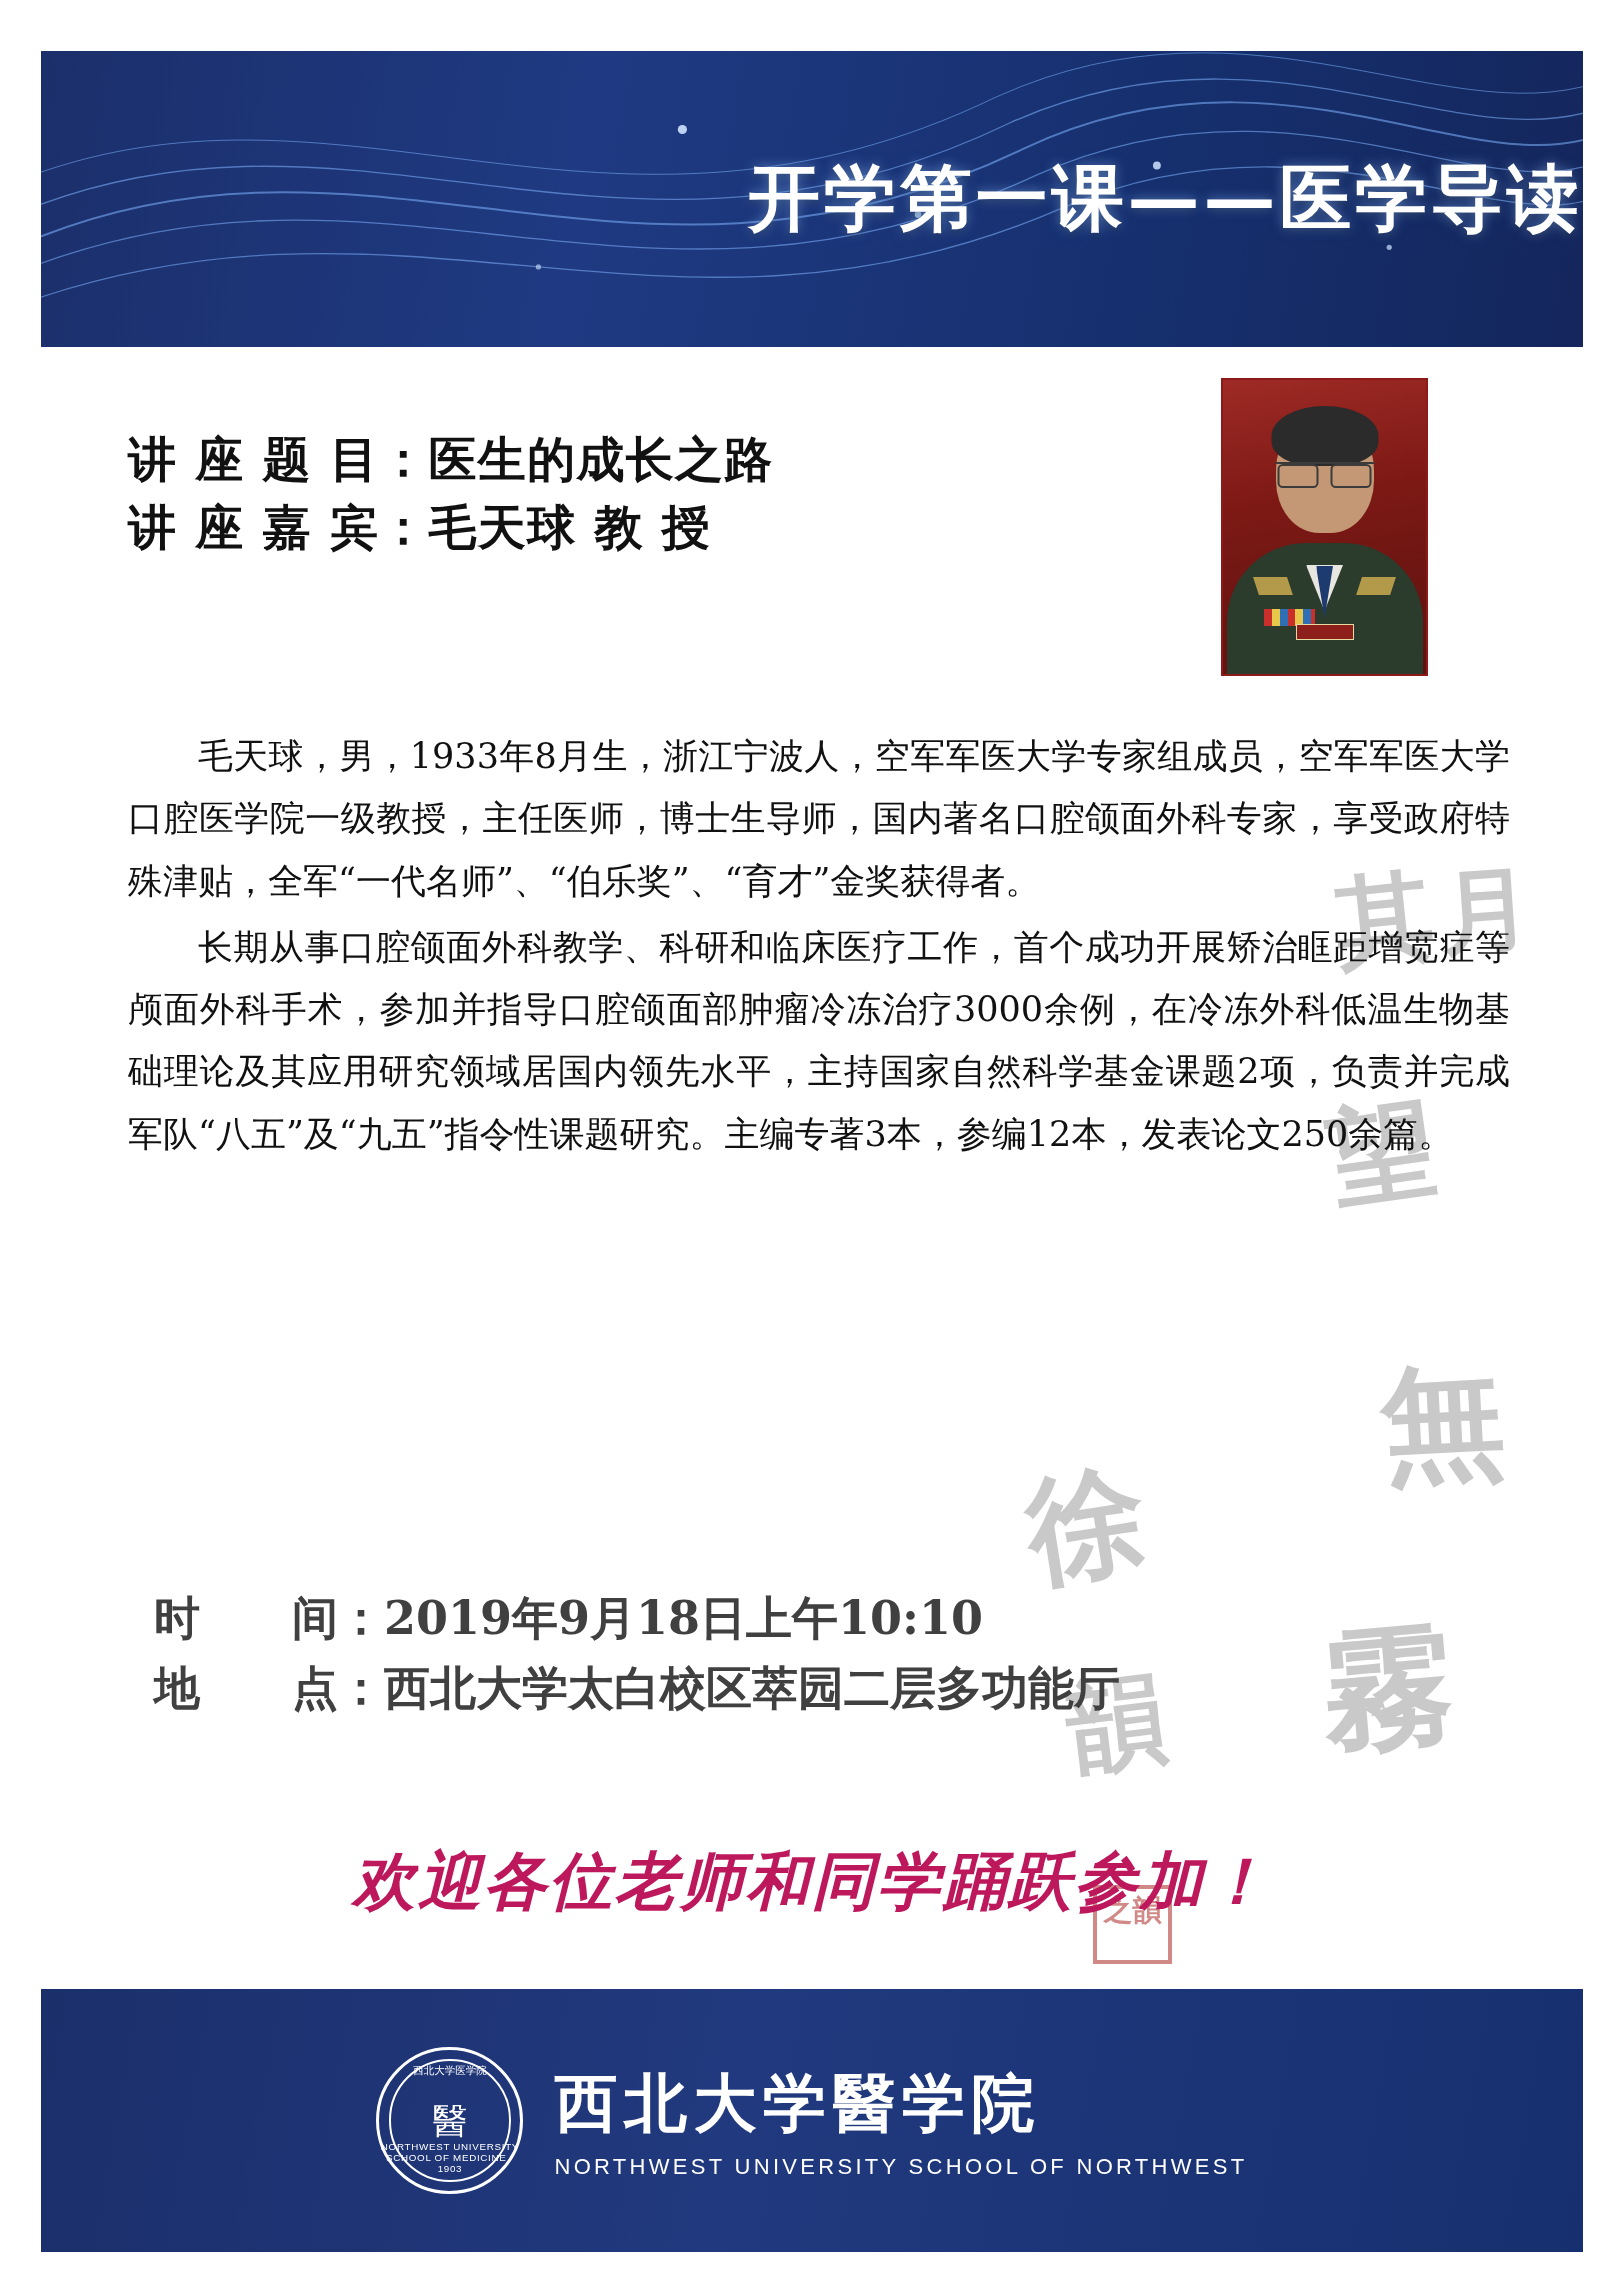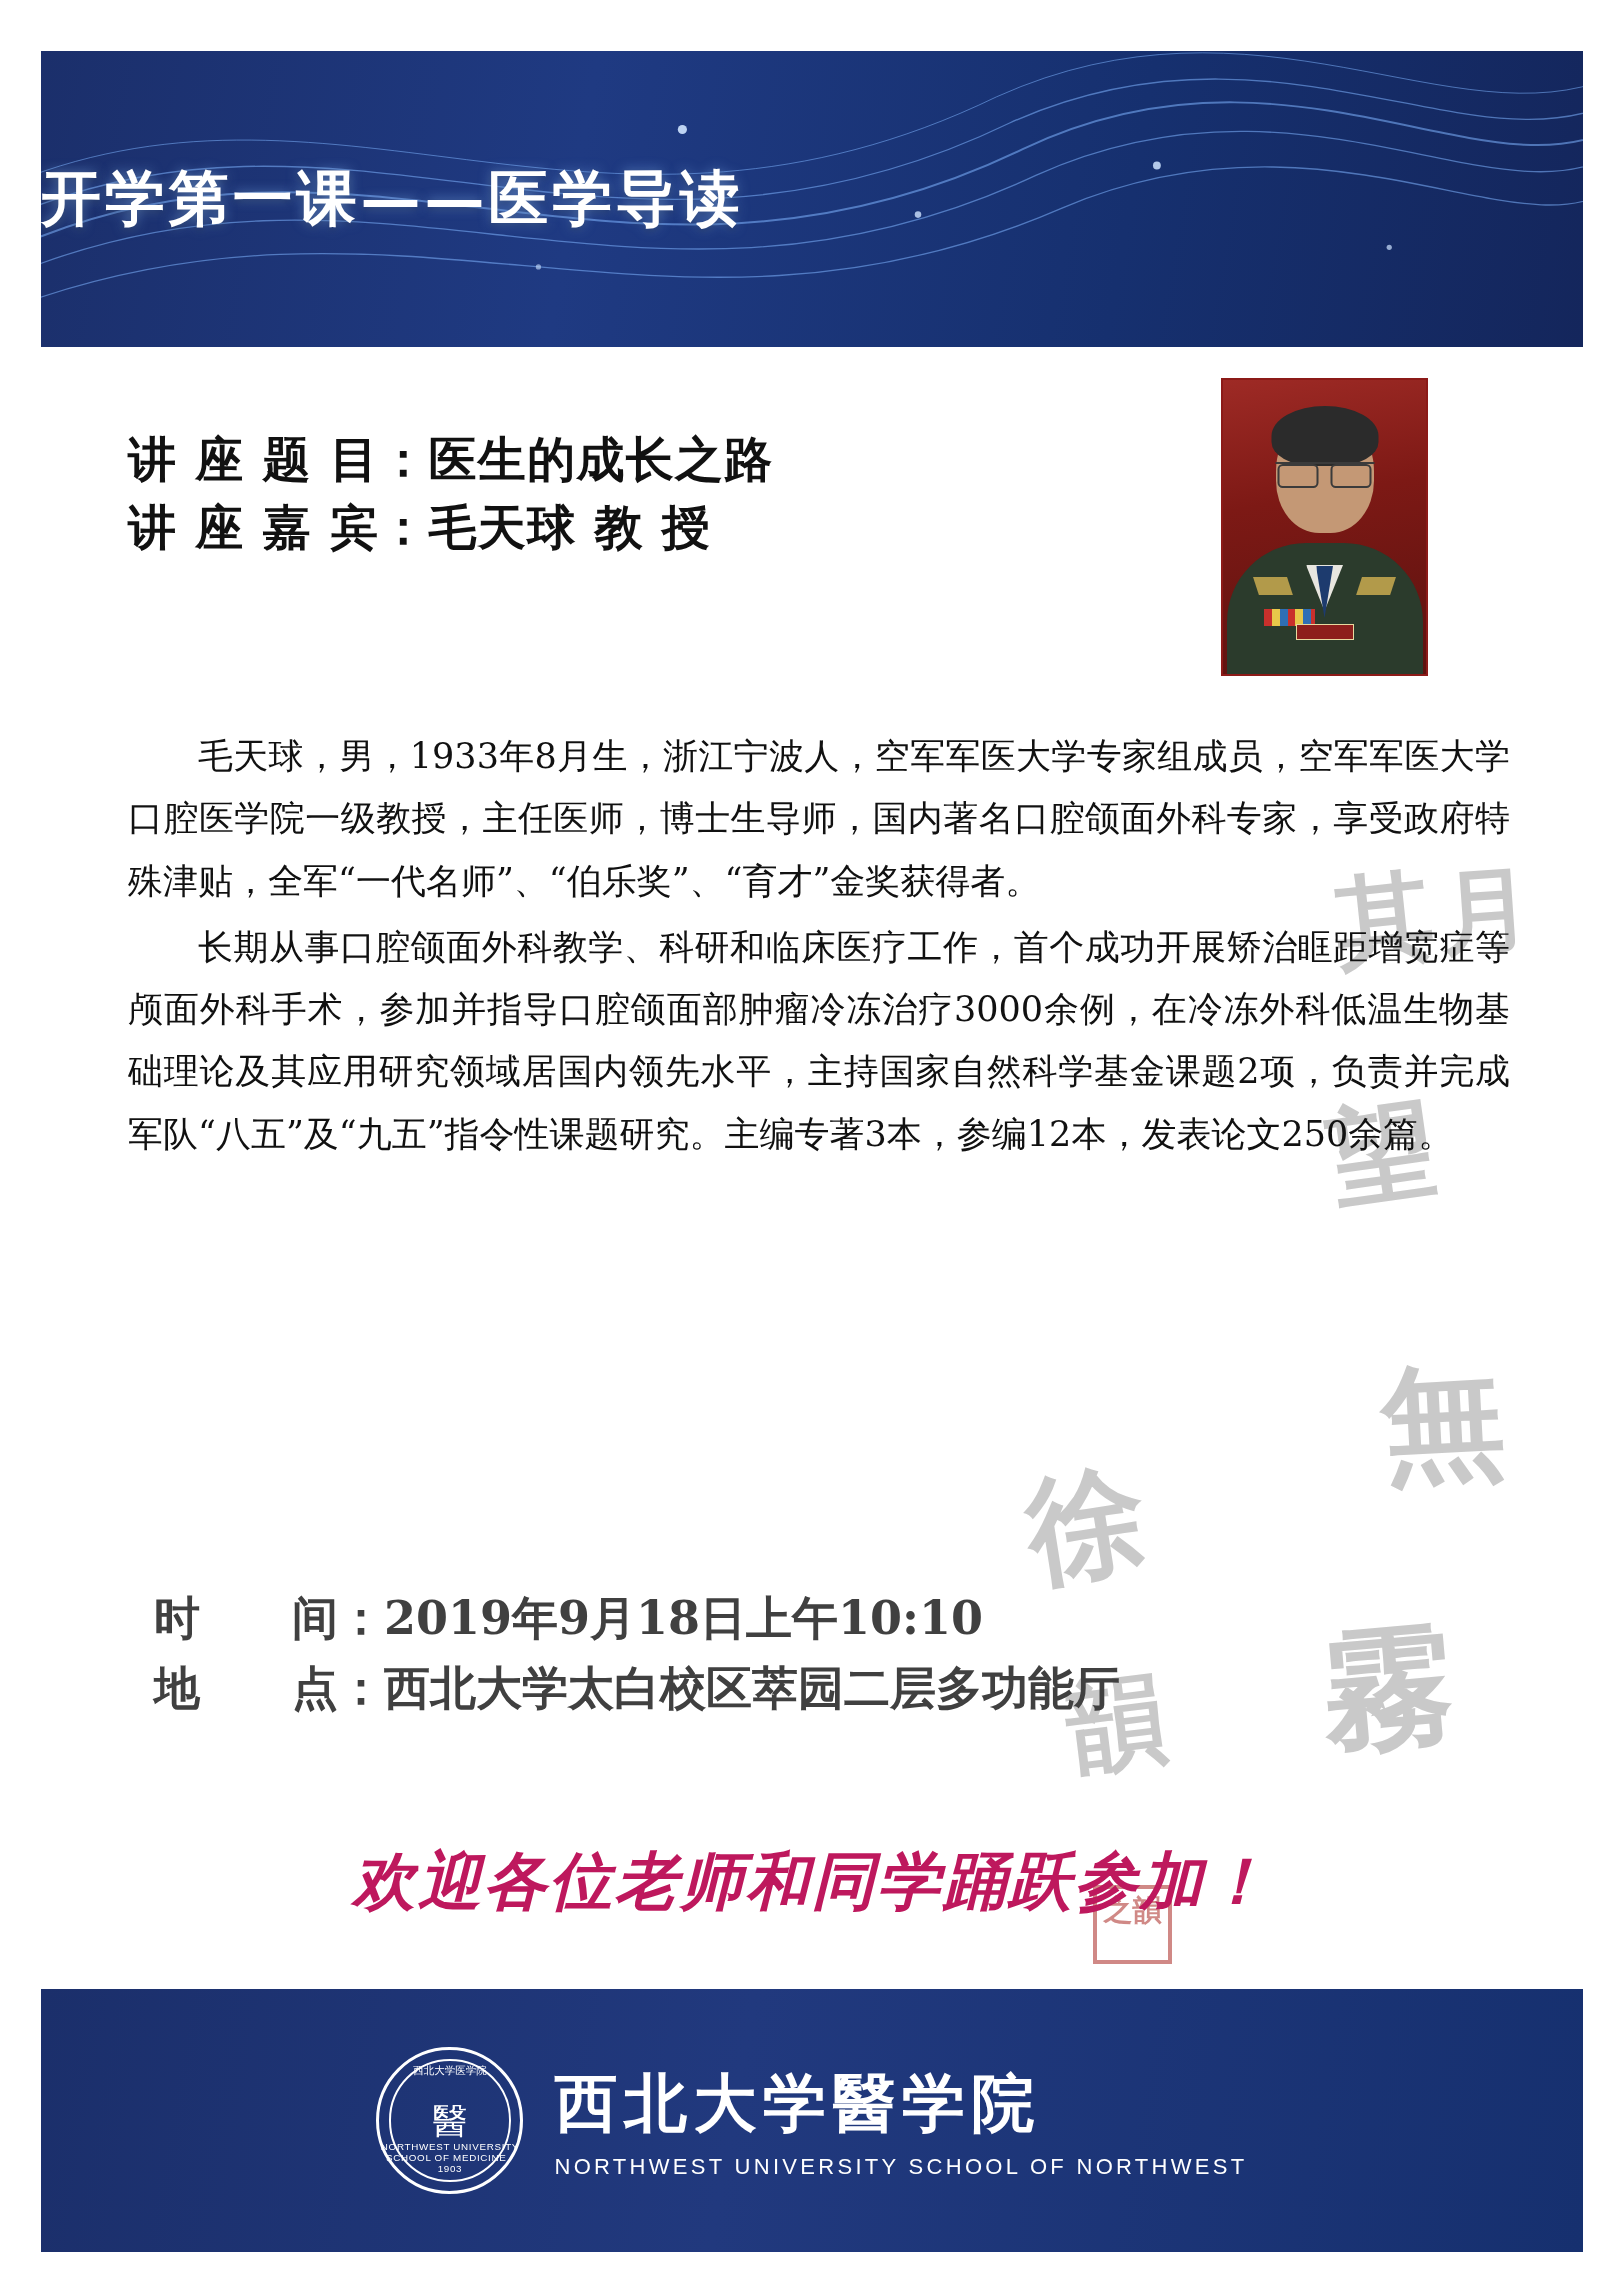--- a/index.html
+++ b/index.html
@@ -35,23 +35,23 @@
     position: absolute;
     inset: 0;
     pointer-events: none;
   }
   .header-title {
     position: absolute;
     left: 0;
     right: 0;
     top: 50%;
     transform: translateY(-50%);
-    text-align: left;
-    color: #ffffff;
-    font-size: 60px;
+    text-align: right;
+    color: #ffffff;
+    font-size: 72px;
     font-weight: bold;
     letter-spacing: 3.9px;
     font-family: "DejaVu Serif", "Liberation Serif", serif;
     text-shadow: 0 0 11.8px rgba(140,190,255,0.55), 0 2.6px 6.5px rgba(0,0,0,0.35);
     white-space: nowrap;
   }
 
   
   .portrait {
     position: absolute;

